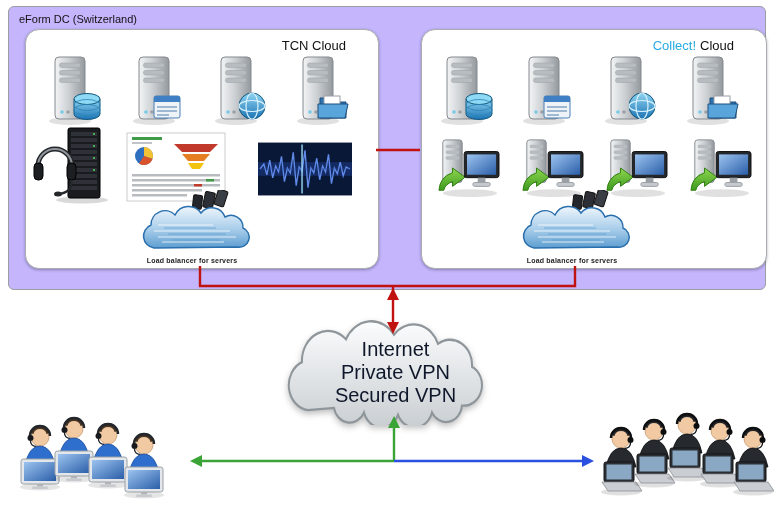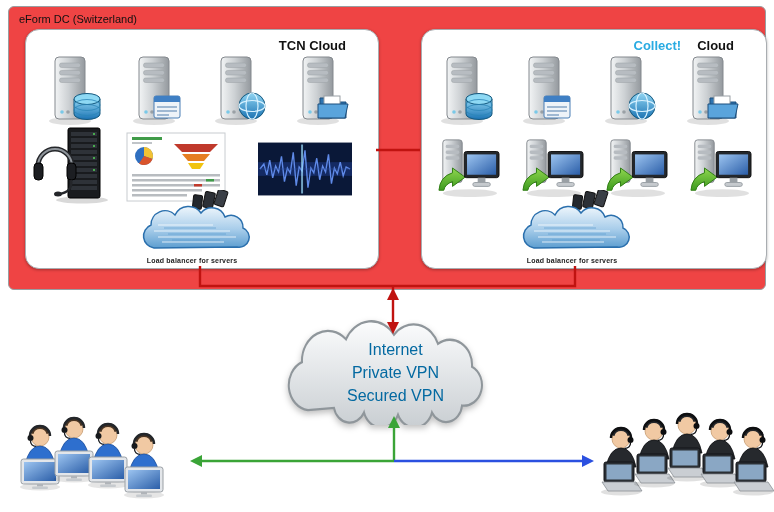--- a/index.html
+++ b/index.html
@@ -2,43 +2,43 @@
 <html><head>
 <meta charset="utf-8">
 <style>
   html,body { margin:0; padding:0; background:#fff; }
   .canvas {
     position:relative; width:774px; height:512px; overflow:hidden;
     font-family:"Liberation Sans", sans-serif; background:#fff;
   }
   .dc-box {
     position:absolute; left:8px; top:6px; width:756px; height:282px;
-    background:#ef4444; border:1px solid #999ea1; border-radius:6px;
+    background:#c4b5fd; border:1px solid #999ea1; border-radius:6px;
   }
   .dc-label { position:absolute; left:10px; top:6px; font-size:11px; color:#111; }
   .cloud-box {
     position:absolute; top:22px; height:238px; background:#fff;
     border:1px solid #a9adb1; border-radius:14px;
     box-shadow:0 1px 3px rgba(0,0,0,.3);
   }
   .cloud-box.tcn { left:16px; width:352px; }
   .cloud-box.collect { left:412px; width:344px; }
-  .box-title { position:absolute; top:8px; right:32px; font-size:13px; font-weight:700; color:#111; white-space:nowrap; }
+  .box-title { position:absolute; top:8px; right:32px; font-size:13px; font-weight:400; color:#111; white-space:nowrap; }
   .brand { color:#29abe2;margin-top:7px; }
-  .suffix { margin-left:16px; color:#111; }
+  .suffix { margin-left:4px; color:#111; }
   .abs { position:absolute; }
   .lb-label {
     position:absolute; width:200px; text-align:center;
     font-size:7px; font-weight:700; color:#222; letter-spacing:.2px;
   }
   .connectors { position:absolute; left:0; top:0; pointer-events:none; }
   .inet-cloud-svg { position:absolute; left:253px; top:305px; filter:drop-shadow(0 3px 3px rgba(0,0,0,.25)); }
   .inet-text {
     position:absolute; left:253px; top:338px; width:285px;
-    text-align:center; font-size:16px; line-height:23px; color:#0369a1;
+    text-align:center; font-size:20px; line-height:23px; color:#0f172a;
   }
   .people { position:absolute; }
 </style>
 </head>
 <body>
 
 <svg width="0" height="0" style="position:absolute" aria-hidden="true">
   <defs>
     <linearGradient id="gTower" x1="0" x2="1" y1="0" y2="0">
       <stop offset="0" stop-color="#f2f4f5"></stop>

